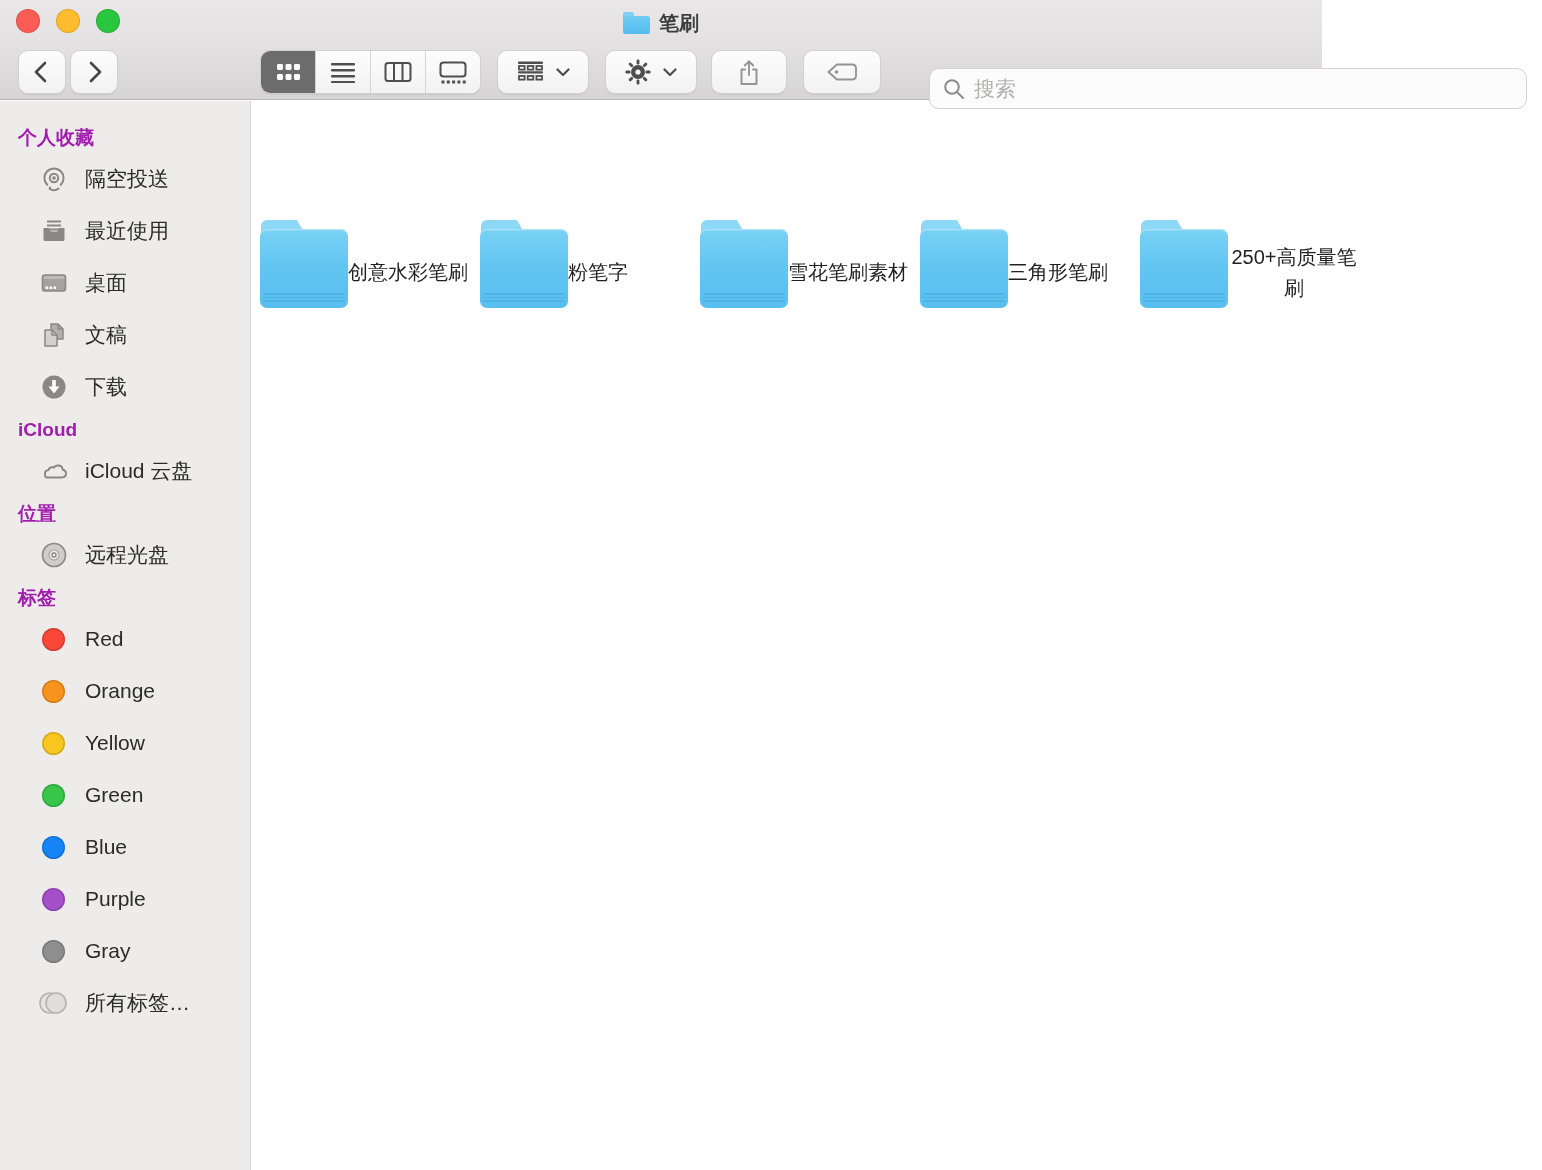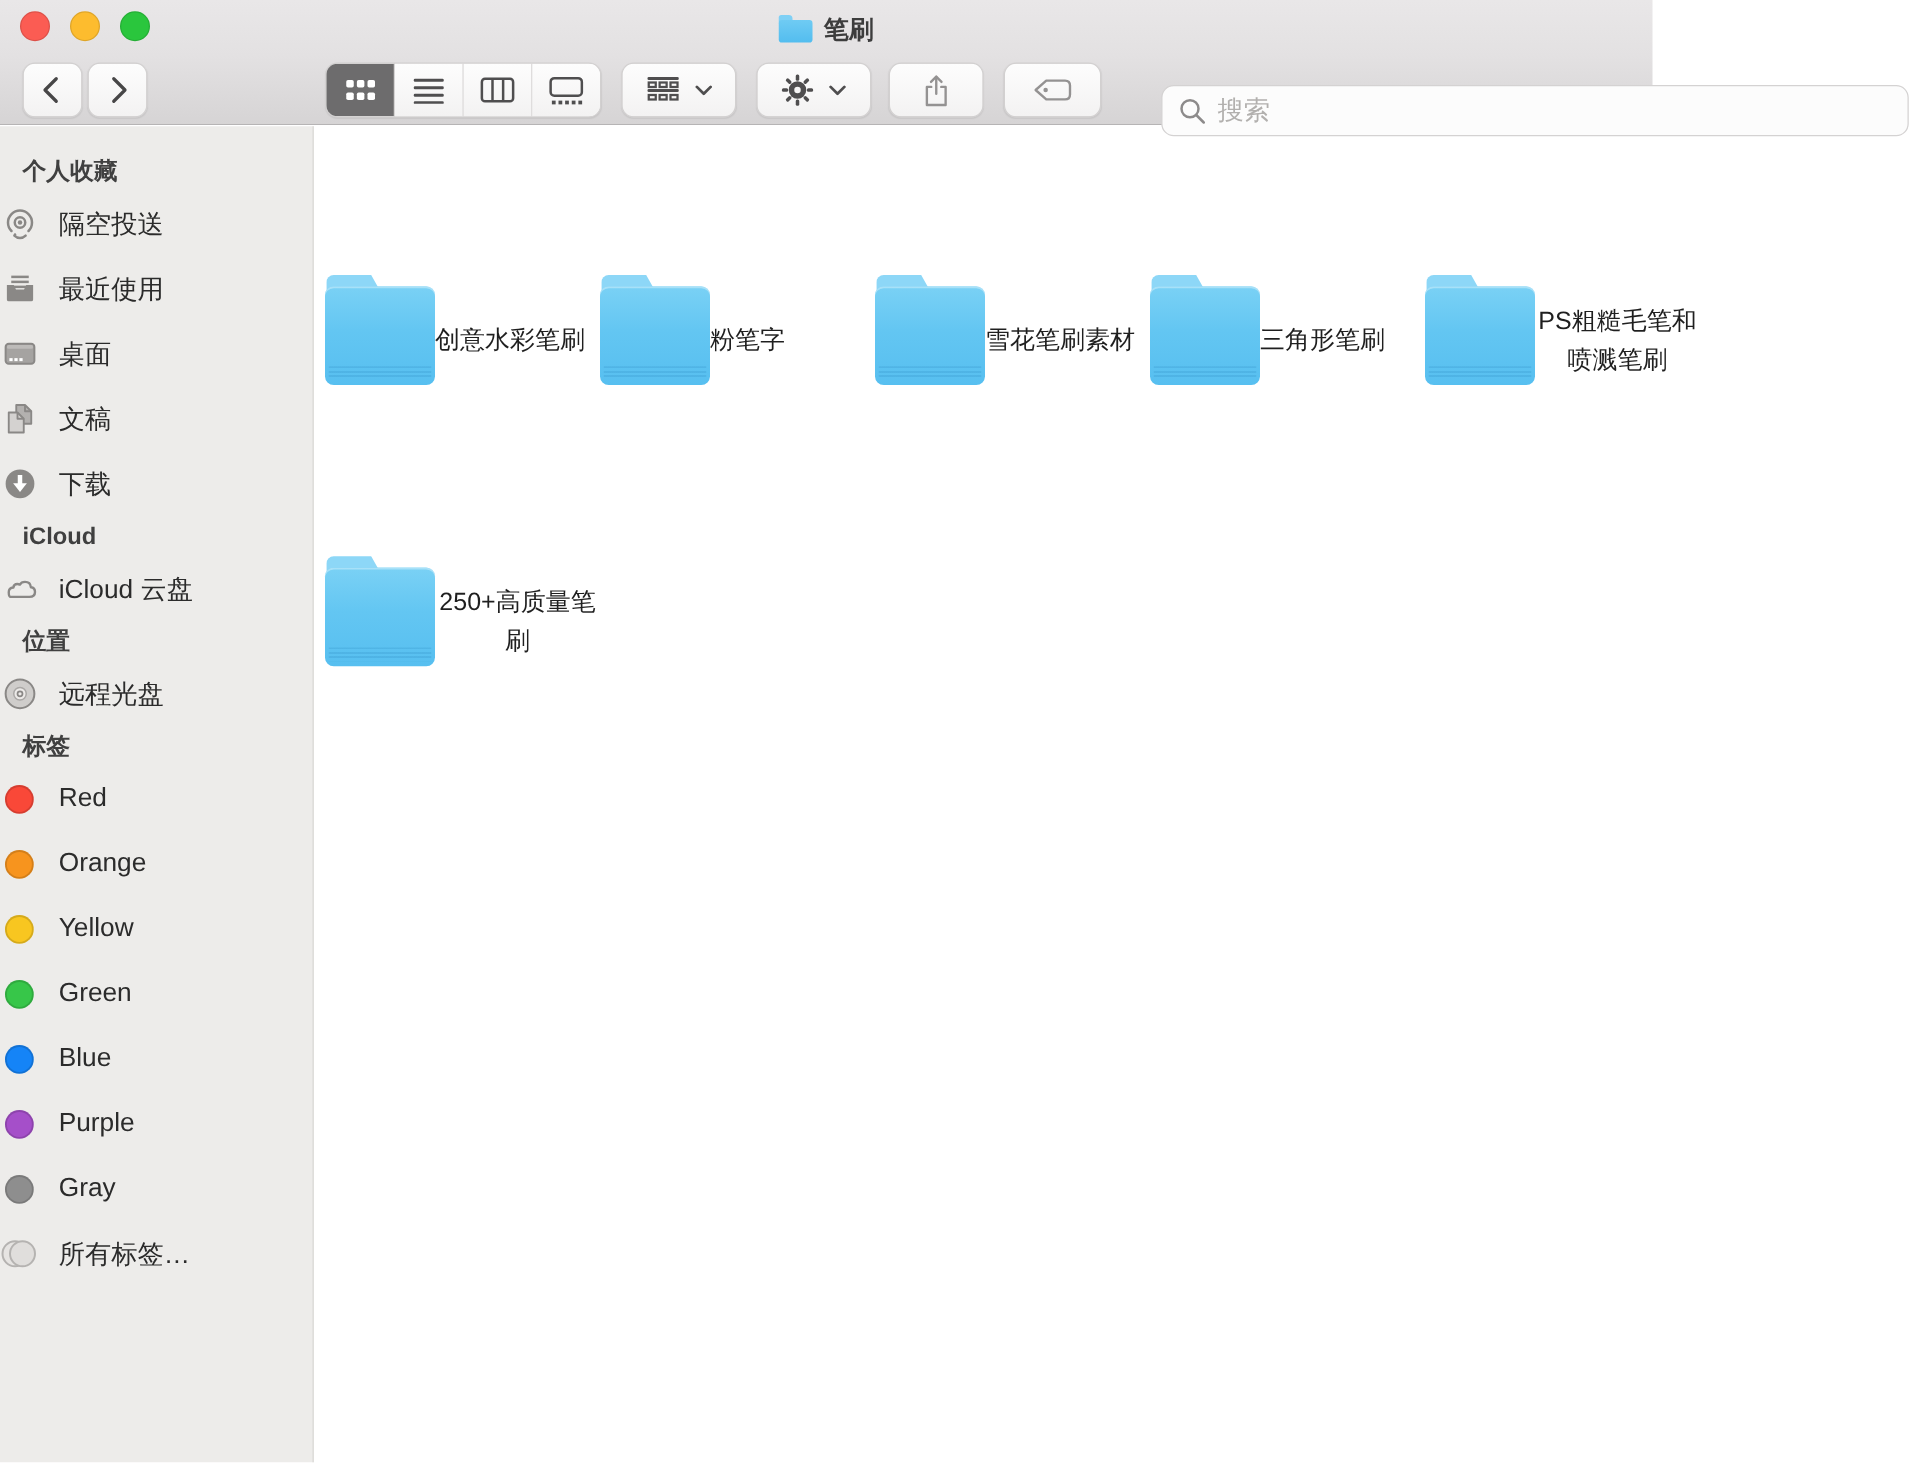--- a/index.html
+++ b/index.html
@@ -34,24 +34,24 @@
   .search-field { position:absolute; top:68px; left:929px; width:598px; height:41px;
                   background:#fcfcfc; border:1px solid #d4d2d2; border-radius:10px;
                   display:flex; align-items:center; padding:0 12px; gap:8px; }
   .search-field input { border:none; outline:none; background:transparent; flex:1; font-size:21px; color:#3c3c3c;
                         font-family:"Liberation Sans","DejaVu Sans",sans-serif; }
   .search-field input::placeholder { color:#b2b0ae; }
 
   
   .sidebar { position:absolute; left:0; top:101px; width:251px; height:1069px;
              background:#edecea; border-right:1px solid #d9d7d5; overflow:hidden; }
-  .sb-header { margin:0 0 0 18px; font-size:19px; font-weight:700; color:#404040; height:30px; line-height:30px; }
+  .sb-header { margin:0 0 0 18px; font-size:19px; font-weight:700; color:#a21caf; height:30px; line-height:30px; }
   .sb-header.first { margin-top:22px; }
   .sb-header.gap { margin-top:2px; }
-  .sb-item { height:52px; display:flex; align-items:center; gap:15px; cursor:default; }
+  .sb-item { height:52px; display:flex; align-items:center; padding-left:38px; gap:15px; cursor:default; }
   .sb-item .ic { width:32px; height:32px; display:flex; align-items:center; justify-content:center; flex:0 0 32px; }
   .sb-item .lbl { font-size:21px; color:#2b2b2b; white-space:nowrap; }
   .tag-dot { width:23px; height:23px; border-radius:50%; box-shadow:inset 0 0 0 1.5px rgba(0,0,0,.14); margin-left:4px; }
   .sb-item .ic.tag-ic { justify-content:flex-start; }
 
   
   .main { position:absolute; left:252px; top:101px; width:1290px; height:1069px; background:#ffffff; }
   .grid { display:flex; flex-wrap:wrap; padding:50px 0 0 8px; width:1115px; }
   .cell { width:220px; height:225px; display:flex; flex-direction:row; align-items:center; }
   .folder-icon { position:relative; width:120px; height:88px; flex:0 0 88px; }
@@ -383,27 +383,20 @@
     </div>
 
     <div class="cell">
       <div class="folder-icon">
           <div class="folder-tab"></div>
           <div class="folder-body"></div>
         </div>
       <div class="folder-label">三角形笔刷</div>
     </div>
 
-    <div class="cell">
-      <div class="folder-icon">
-          <div class="folder-tab"></div>
-          <div class="folder-body"></div>
-        </div>
-      <div class="folder-label">PS粗糙毛笔和喷溅笔刷</div>
-    </div>
 
     <div class="cell">
       <div class="folder-icon">
           <div class="folder-tab"></div>
           <div class="folder-body"></div>
         </div>
       <div class="folder-label">250+高质量笔刷</div>
     </div>
 
   </div>

